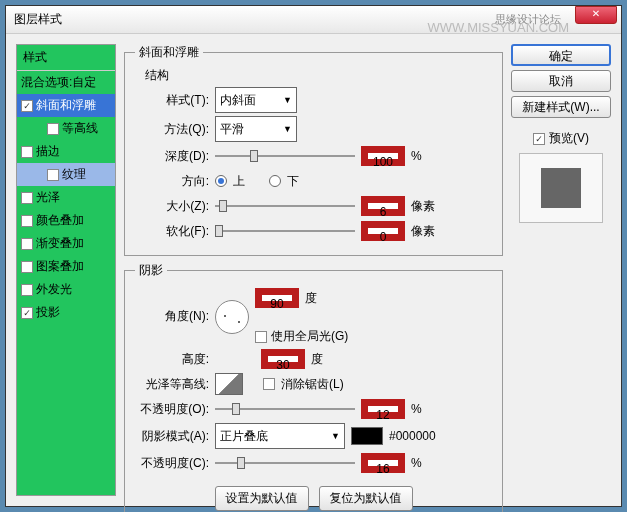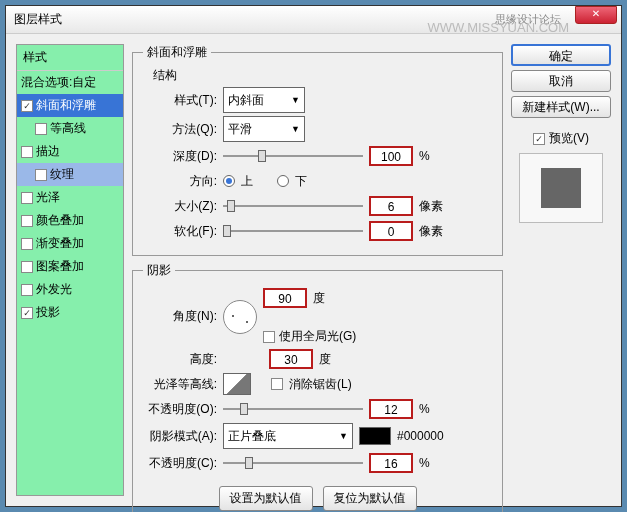--- a/index.html
+++ b/index.html
@@ -4,39 +4,39 @@
 <style>
 *{box-sizing:border-box;font-family:"Microsoft YaHei",SimSun,sans-serif;font-size:12px}
 body{margin:0;background:#5a8ab0;padding:5px}
 .window{width:617px;height:502px;background:#f0f0f0;border:1px solid #333;position:relative}
 .titlebar{height:28px;background:linear-gradient(#fff,#e8e8e8);border-bottom:1px solid #ccc;display:flex;align-items:center;padding:0 8px;position:relative}
 .title{flex:0 0 auto}
 .watermark{position:absolute;right:60px;font-size:11px;color:#888}
 .wm2{position:absolute;right:52px;top:14px;font-size:13px;color:#bbb}
 .closebtn{position:absolute;right:4px;top:0;width:42px;height:18px;background:linear-gradient(#e67,#c23);border:1px solid #a22;border-radius:0 0 3px 3px;color:#fff;text-align:center;line-height:14px;font-size:10px}
 .body{display:flex;padding:10px;gap:8px;height:calc(100% - 28px)}
-.left{width:108px;border:1px solid #999;background:#86efac}
+.left{width:100px;border:1px solid #999;background:#22c55e}
 .lhdr{padding:4px 6px;border-bottom:1px solid #ccc}
 .litem{padding:3px 4px;display:flex;align-items:center;gap:3px;cursor:pointer}
 .litem.sel{background:#3874d6;color:#fff}
-.litem.sub{padding-left:18px}
+.litem.sub{padding-left:30px}
 .litem.sub.sel{background:#9ab8e8;color:#000}
 .cb{width:12px;height:12px;border:1px solid #888;background:#fff;display:inline-flex;align-items:center;justify-content:center;font-size:9px;color:#333}
 .mid{flex:1;display:flex;flex-direction:column;gap:6px}
 fieldset{border:1px solid #999;padding:6px 10px 10px;margin:0}
 legend{padding:0 4px}
 .row{display:flex;align-items:center;gap:6px;margin:3px 0;min-height:22px}
 .lbl{width:74px;text-align:right}
 .combo{border:1px solid #666;background:#fff;height:20px;width:82px;display:flex;align-items:center;padding:12px 4px;position:relative}
 .combo.wide{width:130px}
 .combo::after{content:"▼";position:absolute;right:4px;font-size:9px}
 .slider{flex:1;height:14px;position:relative;max-width:140px}
 .track{position:absolute;top:6px;left:0;right:0;height:2px;background:#999}
 .thumb{position:absolute;top:1px;width:8px;height:12px;background:#ddd;border:1px solid #666}
-.numbox{width:44px;height:20px;border:2px solid #b91c1c;background:#fff;text-align:center;line-height:18px}
+.numbox{width:44px;height:20px;border:7px solid #b91c1c;background:#fff;text-align:center;line-height:18px}
 .unit{width:30px}
 .radio{width:12px;height:12px;border:1px solid #666;border-radius:50%;background:#fff;display:inline-flex;align-items:center;justify-content:center}
 .radio.on::after{content:"";width:6px;height:6px;background:#3874d6;border-radius:50%}
 .swatch{width:32px;height:18px;border:1px solid #666}
 .anglewidget{width:34px;height:34px;border:1px solid #888;border-radius:50%;position:relative;background:#fff}
 .anglewidget::after{content:"";position:absolute;width:2px;height:2px;background:#333;left:8px;top:14px;border-radius:50%;box-shadow:14px 6px 0 #333}
 .curve{width:28px;height:22px;border:1px solid #666;background:linear-gradient(135deg,#fff 0%,#fff 48%,#888 48%,#888 52%,#777 52%,#777 100%)}
 .right{width:100px;display:flex;flex-direction:column;gap:4px;align-items:stretch}
 .btn{height:22px;border:1px solid #888;background:linear-gradient(#fff,#e4e4e4);border-radius:3px;text-align:center;line-height:20px;cursor:pointer}
 .btn.primary{border:2px solid #3874d6}

